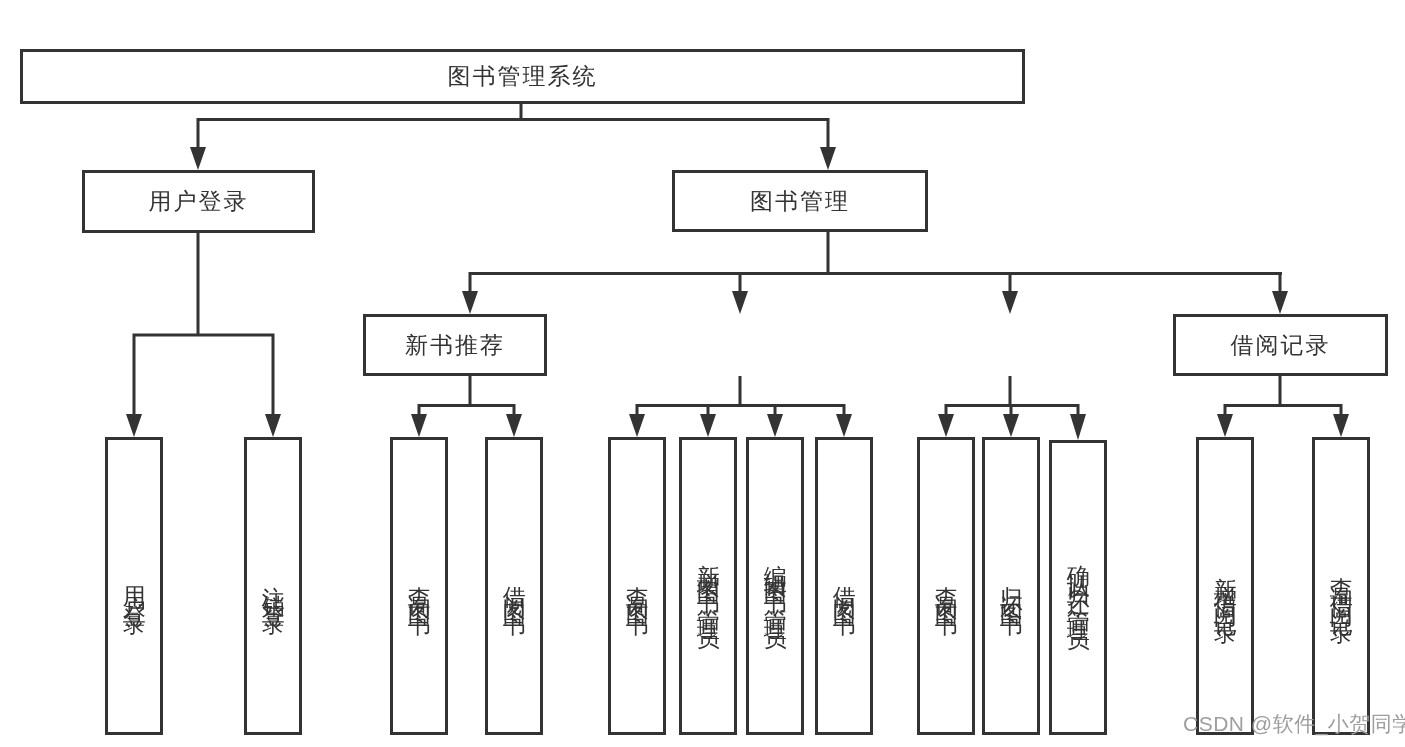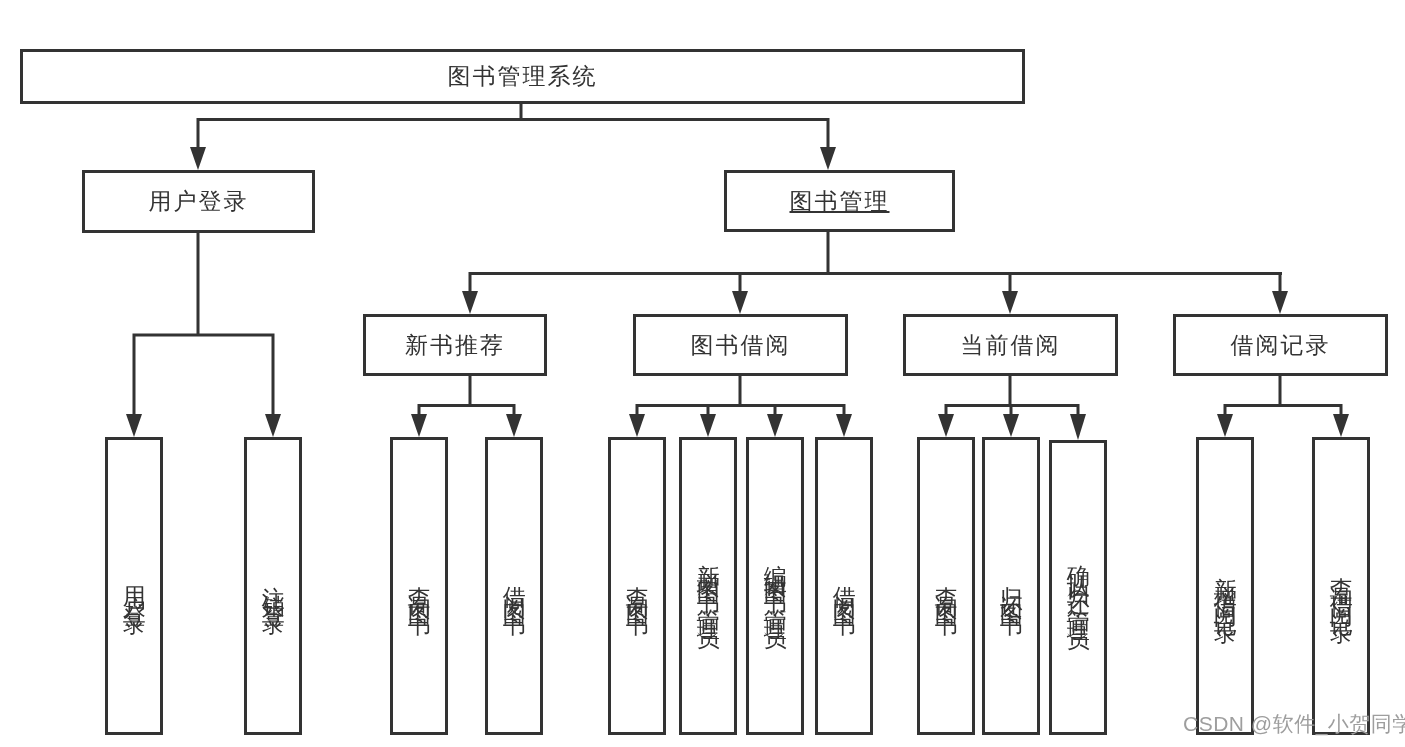--- a/index.html
+++ b/index.html
@@ -109,32 +109,26 @@
     </g>
   </svg>
 
   <div class="box" style="left:20px; top:13px; width:1005px; height:55px;margin-top:36px;">
     <span class="h-label">图书管理系统</span>
   </div>
 
   <div class="box" style="left:82px; top:170px; width:233px; height:63px;">
     <span class="h-label">用户登录</span>
   </div>
-  <div class="box" style="left:724px; top:170px; width:231px; height:62px;text-decoration:underline;">
+  <div class="box" style="left:672px; top:170px; width:256px; height:62px;">
     <span class="h-label">图书管理</span>
   </div>
 
   <div class="box" style="left:363px; top:314px; width:184px; height:62px;">
     <span class="h-label">新书推荐</span>
-  </div>
-  <div class="box" style="left:633px; top:314px; width:215px; height:62px;">
-    <span class="h-label">图书借阅</span>
-  </div>
-  <div class="box" style="left:903px; top:314px; width:215px; height:62px;">
-    <span class="h-label">当前借阅</span>
   </div>
   <div class="box" style="left:1173px; top:314px; width:215px; height:62px;">
     <span class="h-label">借阅记录</span>
   </div>
 
   <div class="box leaf" style="left:105px; top:437px; width:58px; height:298px;">
     <span class="v-label">用户登录</span>
   </div>
   <div class="box leaf" style="left:244px; top:437px; width:58px; height:298px;">
     <span class="v-label">注销登录</span>

